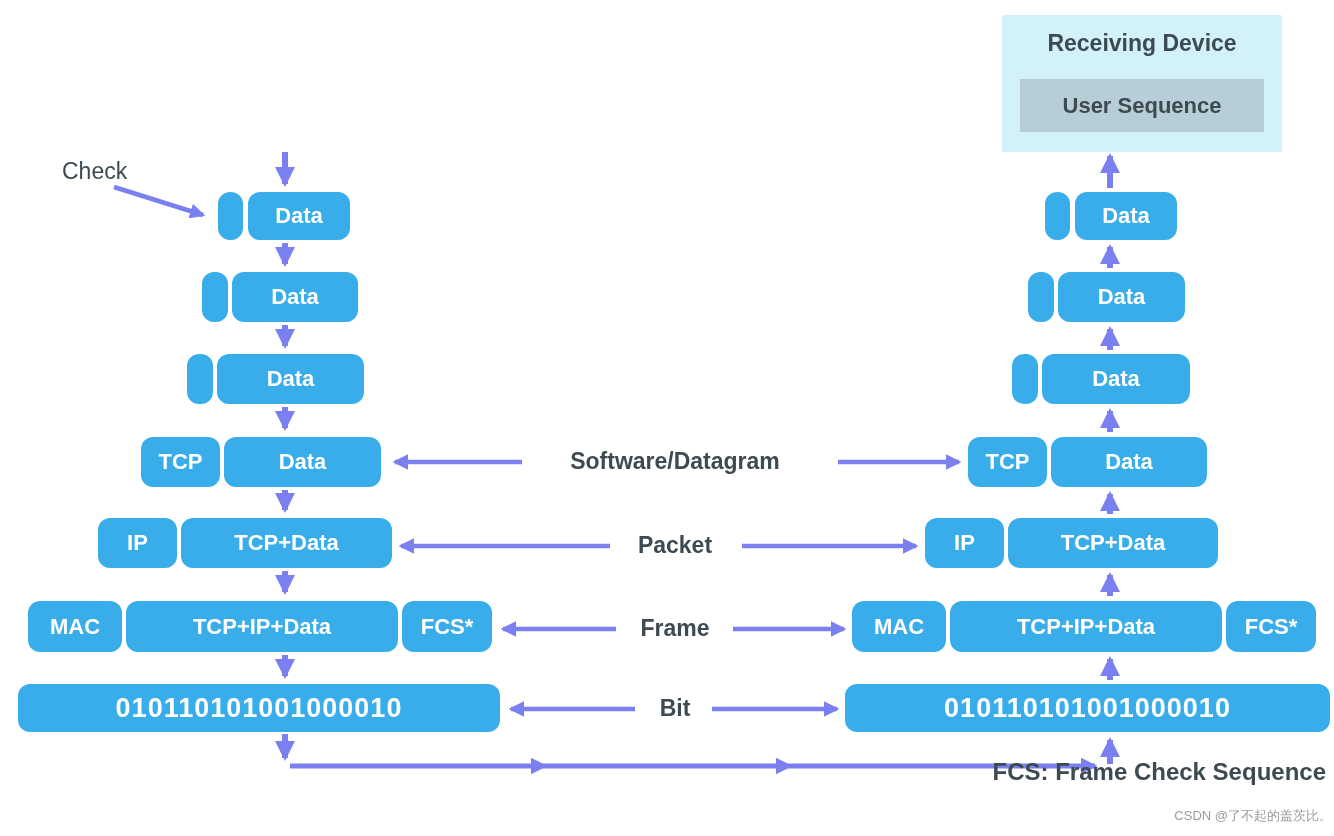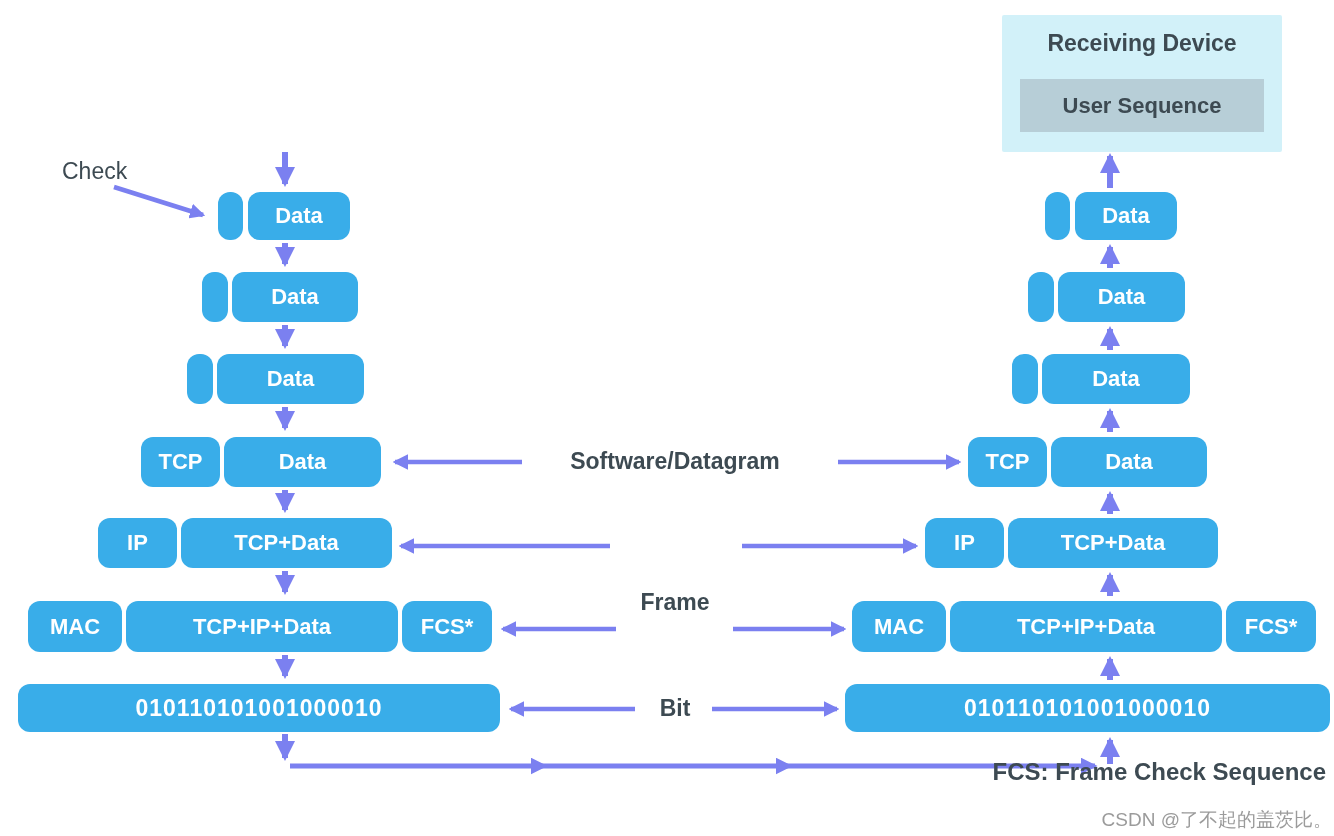--- a/index.html
+++ b/index.html
@@ -22,21 +22,21 @@
     position: absolute;
     background: var(--box-blue, #39ade9);
     color: #ffffff;
     font-weight: 700;
     font-size: 22px;
     display: flex;
     align-items: center;
     justify-content: center;
     border-radius: 12px;
   }
-  .bits { font-size: 23px; letter-spacing: 1px; text-align: center; }
+  .bits { font-size: 27px; letter-spacing: 1px; text-align: center; }
 
   .device {
     position: absolute;
     width: 280px;
     height: 137px;
     background: var(--device-bg, #d2f1f9);
     border-radius: 2px;
   }
   .device-title {
     margin-top: 15px;
@@ -81,21 +81,21 @@
     right: 8px;
     top: 758px;
     font-size: 24px;
     font-weight: 700;
     color: var(--dark-text, #3d4a52);
   }
   .watermark {
     position: absolute;
     right: 2px;
     top: 807px;
-    font-size: 19px;
+    font-size: 13px;
     font-weight: 400;
     color: var(--watermark-gray, #9b9b9b);
   }
 </style>
 </head>
 <body>
 
 <div class="canvas">
 
   <svg class="arrow-layer" width="1334" height="836">
@@ -187,19 +187,20 @@
   <div class="seg" style="left:925px;  top:518px; width:79px;  height:50px;">IP</div>
   <div class="seg" style="left:1008px; top:518px; width:210px; height:50px;">TCP+Data</div>
 
   <div class="seg" style="left:852px;  top:601px; width:94px;  height:51px;">MAC</div>
   <div class="seg" style="left:950px;  top:601px; width:272px; height:51px;">TCP+IP+Data</div>
   <div class="seg" style="left:1226px; top:601px; width:90px;  height:51px;">FCS*</div>
 
   <div class="seg bits" style="left:845px; top:684px; width:485px; height:48px;">010110101001000010</div>
 
   <div class="mid-label" style="left:520px; top:448px; width:310px;">Software/Datagram</div>
-  <div class="mid-label" style="left:590px; top:589px; width:170px;">Frame</div>
+  <div class="mid-label" style="left:590px; top:532px; width:170px;">Packet</div>
+  <div class="mid-label" style="left:590px; top:615px; width:170px;">Frame</div>
   <div class="mid-label" style="left:615px; top:695px; width:120px;">Bit</div>
 
   <div class="footnote">FCS: Frame Check Sequence</div>
   <div class="watermark">CSDN @了不起的盖茨比。</div>
 
 </div>
 
 </body></html>

